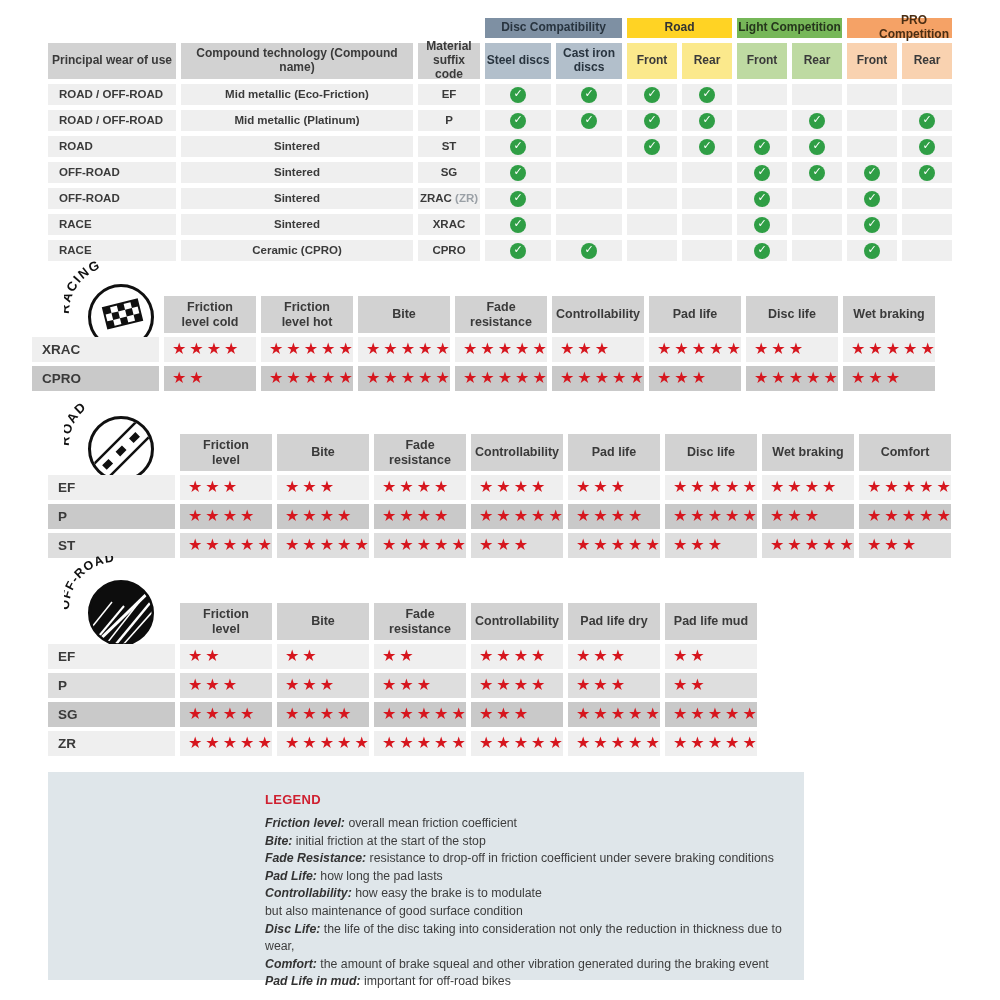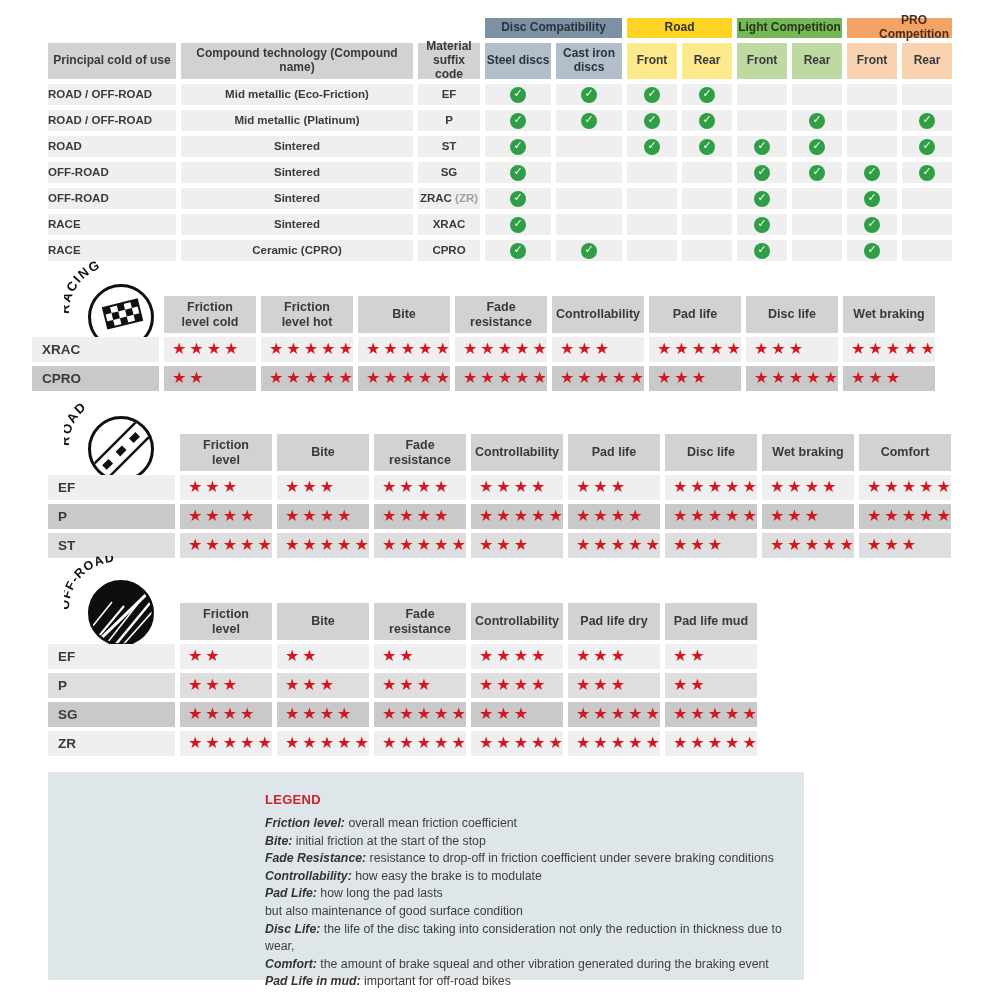--- a/index.html
+++ b/index.html
@@ -8,21 +8,21 @@
     font-family:"Liberation Sans","DejaVu Sans",sans-serif;color:var(--text-dark);
     overflow:hidden;
   }
   .page{position:absolute;inset:0;}
   .abs{position:absolute;}
 
   
   .cell{display:flex;align-items:center;justify-content:center;background:var(--row-light);
         color:var(--text-dark);font-size:11.5px;font-weight:700;text-align:center;line-height:1.15;}
   .cellx{background:transparent;}
-  .left{justify-content:flex-start;padding-left:0;text-align:center;}
+  .left{justify-content:flex-start;padding-left:11px;text-align:center;}
 
   
   .compat-grid{
     display:grid;
     grid-template-columns:128px 232px 62px 66px 66px 50px 50px 50px 50px 50px 50px;
     grid-template-rows:20px 36px repeat(7,21px);
     gap:5px;
   }
   .grp{font-size:12px;}
   .grp-disc{background:var(--disc-group);color:#28343f;}
@@ -64,21 +64,21 @@
 <body>
 
 <div class="page">
 
   <div class="abs compat-grid" style="left:48px;top:18px;">
       <div class="cellx" style="grid-column: 1 / span 3;"></div>
       <div class="cell grp grp-disc" style="grid-column: span 2;">Disc Compatibility</div>
       <div class="cell grp grp-road" style="grid-column: span 2;">Road</div>
       <div class="cell grp grp-light" style="grid-column: span 2;">Light Competition</div>
       <div class="cell grp grp-pro" style="grid-column: span 2;">PRO Competition</div>
-      <div class="cell hdr">Principal cold of use</div>
+      <div class="cell hdr">Principal wear of use</div>
       <div class="cell hdr">Compound technology (Compound name)</div>
       <div class="cell hdr">Material suffix code</div>
       <div class="cell hdr sub-disc">Steel discs</div>
       <div class="cell hdr sub-disc">Cast iron discs</div>
       <div class="cell hdr sub-road">Front</div>
       <div class="cell hdr sub-road">Rear</div>
       <div class="cell hdr sub-light">Front</div>
       <div class="cell hdr sub-light">Rear</div>
       <div class="cell hdr sub-pro">Front</div>
       <div class="cell hdr sub-pro">Rear</div>
@@ -310,22 +310,22 @@
     <div style="display:contents"><div class="cellx"></div><div class="cell rhdr">Friction level</div><div class="cell rhdr">Bite</div><div class="cell rhdr">Fade resistance</div><div class="cell rhdr">Controllability</div><div class="cell rhdr">Pad life dry</div><div class="cell rhdr">Pad life mud</div><div class="cell rlabel row-light">EF</div><div class="cell stars row-light">★★</div><div class="cell stars row-light">★★</div><div class="cell stars row-light">★★</div><div class="cell stars row-light">★★★★</div><div class="cell stars row-light">★★★</div><div class="cell stars row-light">★★</div><div class="cell rlabel row-mid">P</div><div class="cell stars row-mid">★★★</div><div class="cell stars row-mid">★★★</div><div class="cell stars row-mid">★★★</div><div class="cell stars row-mid">★★★★</div><div class="cell stars row-mid">★★★</div><div class="cell stars row-mid">★★</div><div class="cell rlabel row-dark">SG</div><div class="cell stars row-dark">★★★★</div><div class="cell stars row-dark">★★★★</div><div class="cell stars row-dark">★★★★★</div><div class="cell stars row-dark">★★★</div><div class="cell stars row-dark">★★★★★</div><div class="cell stars row-dark">★★★★★</div><div class="cell rlabel row-light">ZR</div><div class="cell stars row-light">★★★★★</div><div class="cell stars row-light">★★★★★</div><div class="cell stars row-light">★★★★★</div><div class="cell stars row-light">★★★★★</div><div class="cell stars row-light">★★★★★</div><div class="cell stars row-light">★★★★★</div></div>
   </div>
 
   <div class="abs legend-panel" style="left:48px;top:772px;">
     <div class="legend-inner">
       <div class="legend-title">LEGEND</div>
       <div>
           <div class="legend-line"><span class="term">Friction level: </span><span>overall mean friction coefficient</span></div>
           <div class="legend-line"><span class="term">Bite: </span><span>initial friction at the start of the stop</span></div>
           <div class="legend-line"><span class="term">Fade Resistance: </span><span>resistance to drop-off in friction coefficient under severe braking conditions</span></div>
+          <div class="legend-line"><span class="term">Pad Life: </span><span>how long the pad lasts</span></div>
           <div class="legend-line"><span class="term">Controllability: </span><span>how easy the brake is to modulate</span></div>
-          <div class="legend-line"><span class="term">Pad Life: </span><span>how long the pad lasts</span></div>
           <div class="legend-line"><span>but also maintenance of good surface condition</span></div>
           <div class="legend-line"><span class="term">Disc Life: </span><span>the life of the disc taking into consideration not only the reduction in thickness due to wear,</span></div>
           <div class="legend-line"><span class="term">Comfort: </span><span>the amount of brake squeal and other vibration generated during the braking event</span></div>
           <div class="legend-line"><span class="term">Pad Life in mud: </span><span>important for off-road bikes</span></div>
         </div>
     </div>
   </div>
 
 </div>
 

